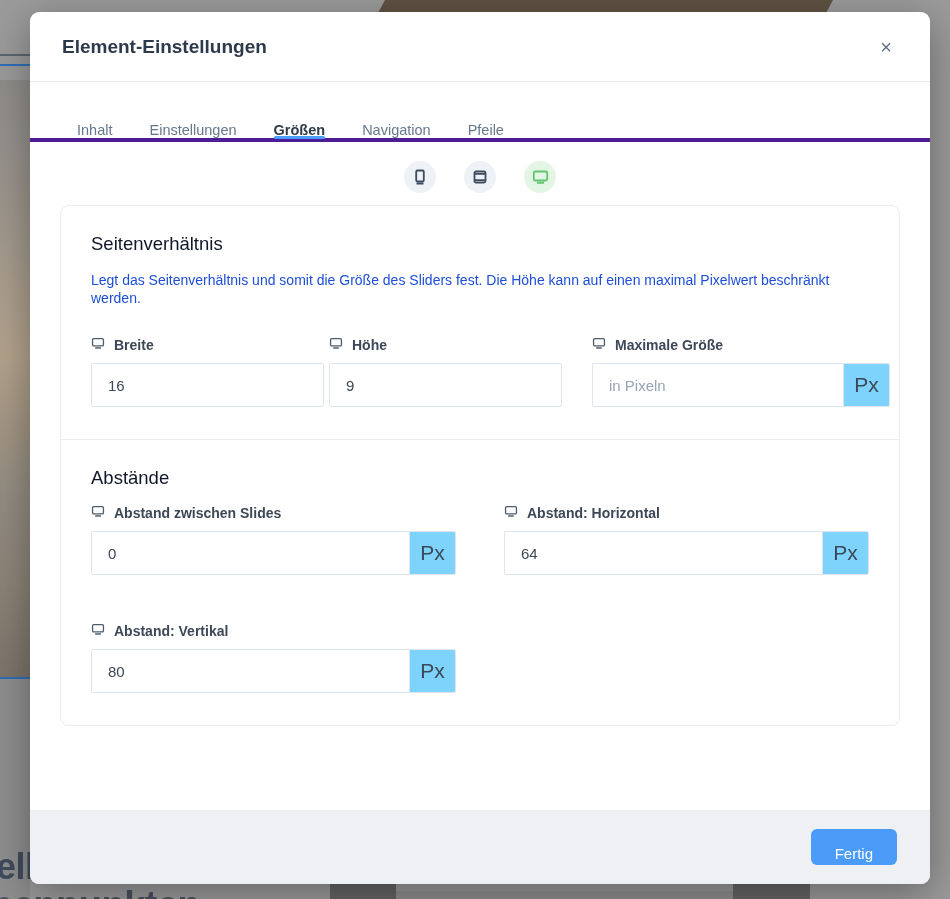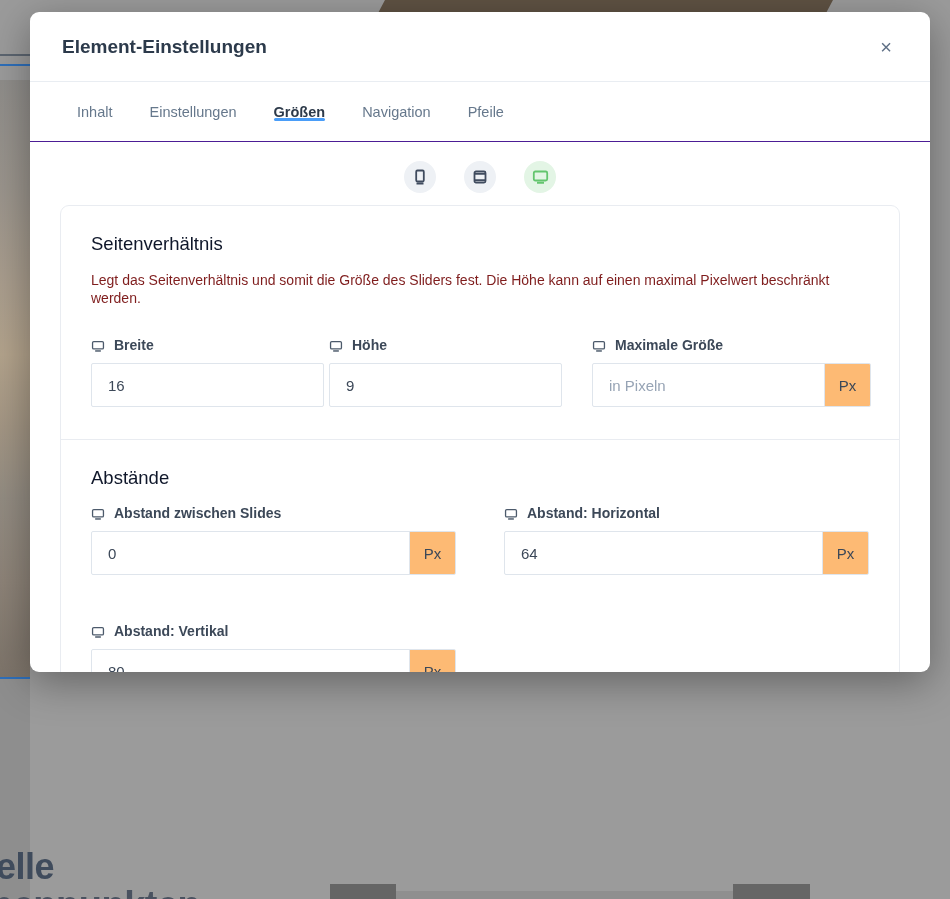--- a/index.html
+++ b/index.html
@@ -39,21 +39,21 @@
     position: absolute; left: -10px; top: 884px;
     font-size: 38px; font-weight: 700; color: #4a5260; letter-spacing: -0.5px;
   }
   .bd-box1 { position: absolute; left: 330px; top: 884px; width: 66px; height: 15px; background: #656565; }
   .bd-box2 { position: absolute; left: 733px; top: 884px; width: 77px; height: 15px; background: #666666; }
   .bd-band { position: absolute; left: 396px; top: 891px; width: 337px; height: 8px; background: #8f8f8f; }
 
   
   .modal {
     position: absolute; left: 30px; top: 12px;
-    width: 900px; height: 660px;
+    width: 900px; height: 872px;
     background: #ffffff;
     border-radius: 9px;
     box-shadow: 0 10px 40px rgba(0,0,0,0.35);
     display: flex; flex-direction: column;
     overflow: hidden;
   }
   .modal-header {
     height: 70px; flex: 0 0 70px;
     display: flex; align-items: center; justify-content: space-between;
     padding: 0 34px 0 32px;
@@ -62,23 +62,23 @@
   .modal-title { font-size: 19px; font-weight: 700; color: #2c3a4b; }
   .close-btn {
     background: none; border: none; cursor: pointer;
     font-size: 20px; line-height: 1; color: #5f7086; padding: 4px;
     font-family: "Liberation Sans", sans-serif;
   }
 
   
   .tabs {
     height: 60px; flex: 0 0 60px;
-    display: flex; align-items: center;
+    display: flex; align-items: flex-end;
     padding-left: 47px;
-    border-bottom: 1px solid #4c1d95;
+    border-bottom: 4px solid #4c1d95;
   }
   .tab {
     display: flex; align-items: center;
     margin-right: 37px;
     font-size: 14.5px; color: #66788c;
     cursor: pointer; position: relative;
     border: none; background: none;
     font-family: "Liberation Sans", sans-serif;
   }
   .tab.active { color: #2d3a4a; font-weight: 700; }
@@ -104,25 +104,25 @@
 
   
   .content { padding: 5px 30px 0 30px; flex: 1 1 auto; }
   .card {
     border: 1px solid #e9ecf1; border-radius: 9px;
     background: #fff;
   }
   .card-section { padding: 27px 30px 32px 30px; }
   .card-section + .card-section { border-top: 1px solid #e9ecf1; }
   .card-heading { font-size: 18.5px; font-weight: 500; color: #0f172a; margin-bottom: 16px; }
-  .card-desc { font-size: 14px; line-height: 1.3; color: #7f1d1d; margin-bottom: 30px; max-width: 740px; }
+  .card-desc { font-size: 14px; line-height: 1.3; color: #1d4ed8; margin-bottom: 30px; max-width: 740px; }
 
   
   .field-label {
-    display: flex; align-items: flex-end; gap: 9px;
+    display: flex; align-items: flex-start; gap: 9px;
     font-size: 14px; font-weight: 700; color: #3c4858;
     margin-bottom: 10px;
   }
   .field-label svg { flex: 0 0 auto; color: #4c5a6b; }
   .input-wrap {
     display: flex; height: 44px;
     border: 1px solid #dfe5ec; border-radius: 2px;
     overflow: hidden; background: #fff;
   }
   .input-wrap input {
@@ -130,21 +130,21 @@
     border: none; outline: none;
     padding: 0 16px; font-size: 15px; color: #3c4858;
     font-family: "Liberation Sans", sans-serif;
     background: transparent;
   }
   .input-wrap input::placeholder { color: #97a4b5; }
   .unit-suffix {
     flex: 0 0 46px;
     display: flex; align-items: center; justify-content: center;
     border-left: 1px solid #dfe5ec;
-    background: #fdba74; color: #3c4858; font-size: 15px;
+    background: #7dd3fc; color: #3c4858; font-size: 21px; margin-left: 19px;
   }
 
   .ratio-row { display: flex; gap: 30px; }
   .ratio-group { flex: 2 1 0; display: flex; gap: 5px; }
   .ratio-group .field { flex: 1 1 0; }
   .ratio-max { flex: 1 1 0; }
 
   .grid-2 {
     display: grid;
     grid-template-columns: 1fr 1fr;

